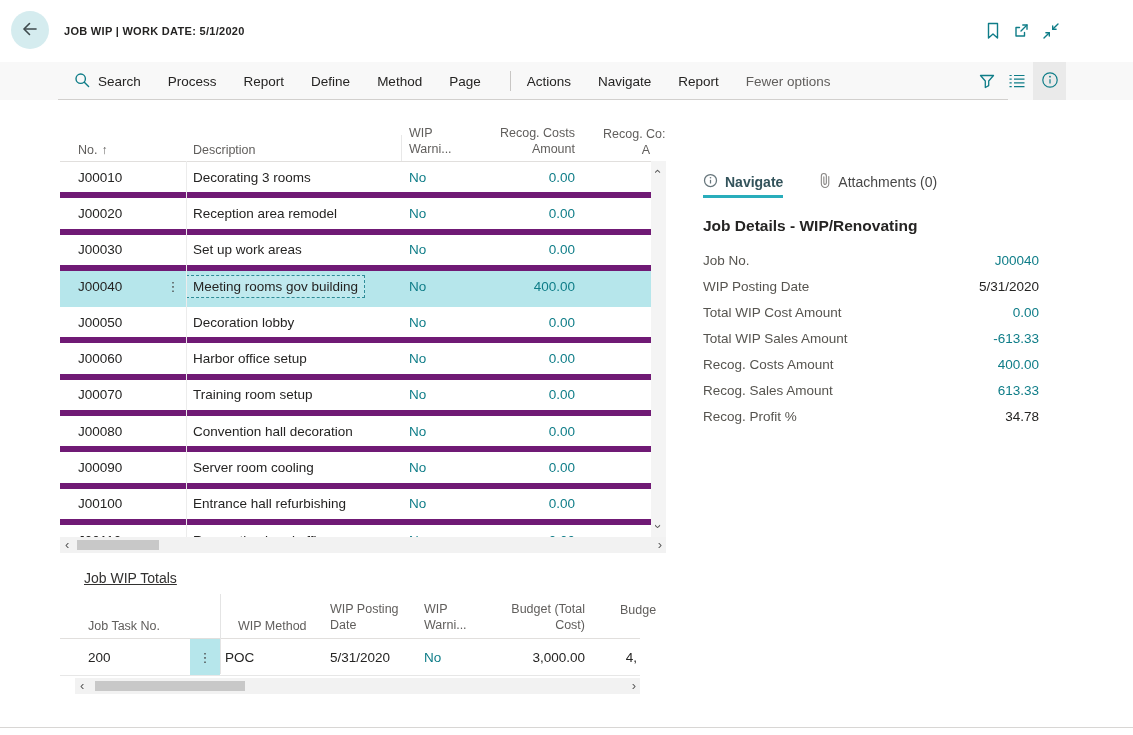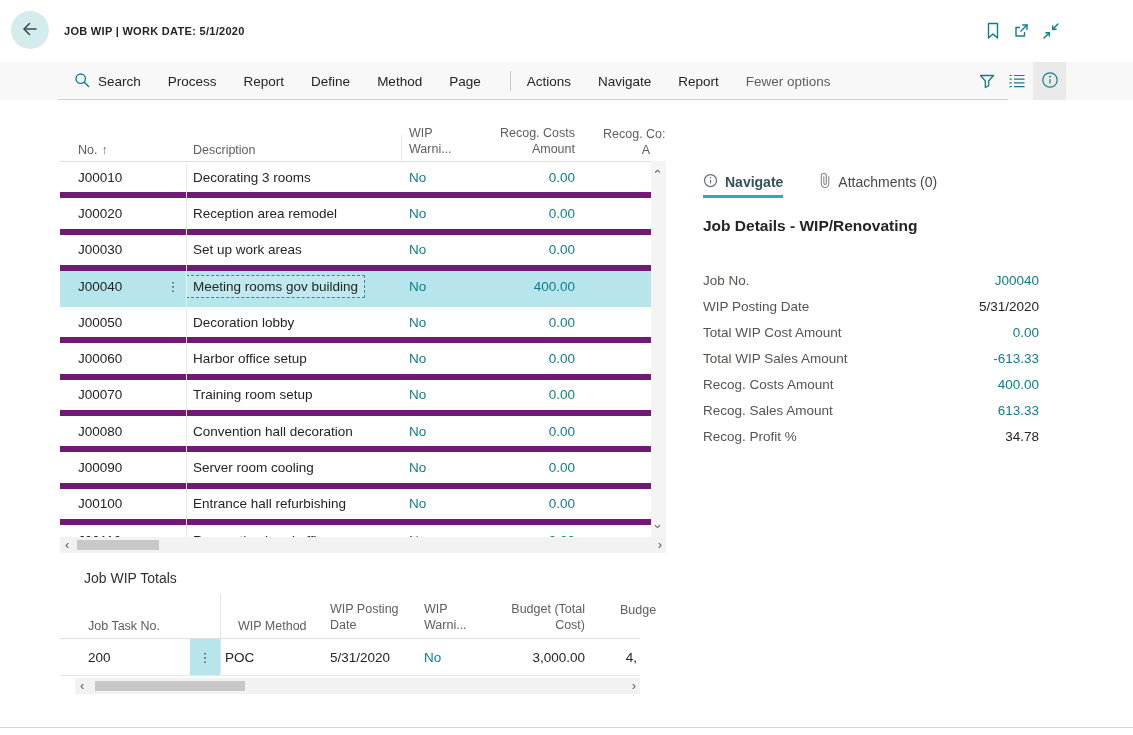--- a/index.html
+++ b/index.html
@@ -67,29 +67,29 @@
   .chev-l{position:absolute;left:5px;top:1px;}
   .chev-r{position:absolute;right:4px;top:1px;}
 
   
   .facts{position:absolute;left:703px;top:172px;width:336px;}
   .ftabs{display:flex;align-items:center;font-size:14px;}
   .ftab1{position:relative;display:flex;align-items:center;gap:7px;font-weight:700;color:#33535b;padding-bottom:7px;}
   .funderline{position:absolute;left:0;bottom:0;width:100%;height:3px;background:#29adbb;}
   .ftab2{display:flex;align-items:center;gap:7px;margin-left:35px;color:#474747;padding-bottom:7px;}
   .fheading{margin-top:18px;font-size:15.5px;font-weight:700;}
-  .ffields{margin-top:32px;}
+  .ffields{margin-top:12px;}
   .frow{display:flex;justify-content:space-between;align-items:center;height:26px;}
   .flabel{color:#56544f;}
   .fval{color:#252423;}
   .fval.link{color:#0f7d88;}
 
   
   .totals{position:absolute;left:60px;top:570px;width:580px;}
-  .t-title{margin-left:24px;font-size:14px;color:#323130;height:24px;}
+  .t-title{margin-left:24px;font-size:14px;color:#323130;height:24px;text-decoration:underline;}
   .t-head{position:relative;height:44px;border-bottom:1px solid #e1dfdd;font-size:12.5px;color:#605e5c;}
   .t-head .h{position:absolute;bottom:5px;white-space:nowrap;}
   .th1{left:28px;}
   .th3{left:178px;}
   .th4{left:270px;}
   .th5{left:364px;}
   .th6{right:55px;text-align:right;}
   .th7{position:absolute;left:560px;bottom:21px;white-space:nowrap;}
   .t-row{display:flex;align-items:center;height:36px;border-bottom:1px solid #e7e7e7;}
   .tc{box-sizing:border-box;white-space:nowrap;overflow:hidden;}

